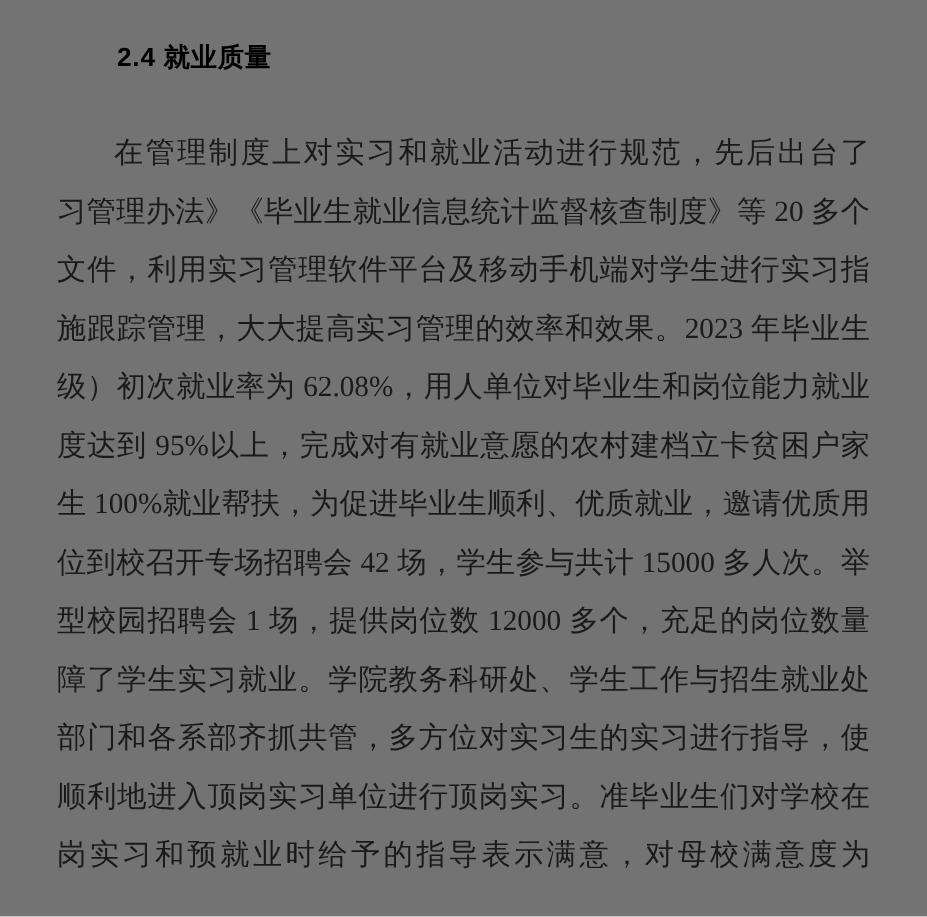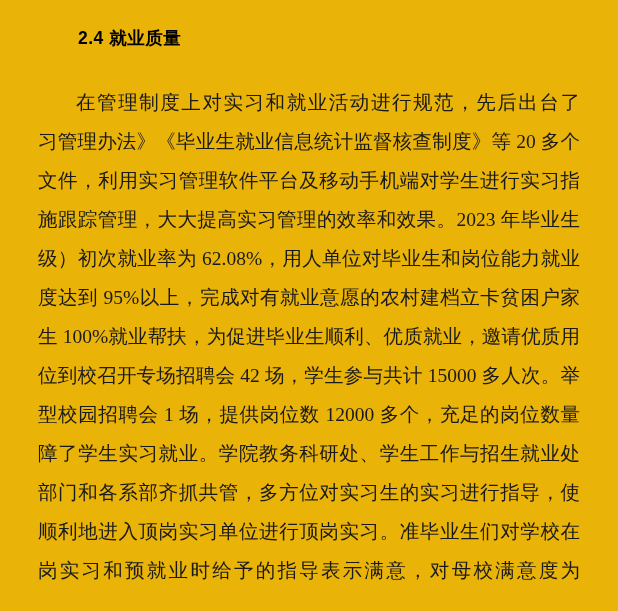--- a/index.html
+++ b/index.html
@@ -4,21 +4,21 @@
 <style>
   html, body {
     margin: 0;
     padding: 0;
     background: #ffffff;
   }
   .page {
     position: relative;
     width: 618px;
     height: 611px;
-    background: #eab308;
+    background: #737373;
     overflow: hidden;
     font-family: "Liberation Serif", "DejaVu Serif", serif;
   }
   .heading {
     position: absolute;
     left: 78px;
     top: 26px;
     font-family: "Liberation Sans", "DejaVu Sans", sans-serif;
     font-size: 17.5px;
     font-weight: 700;

